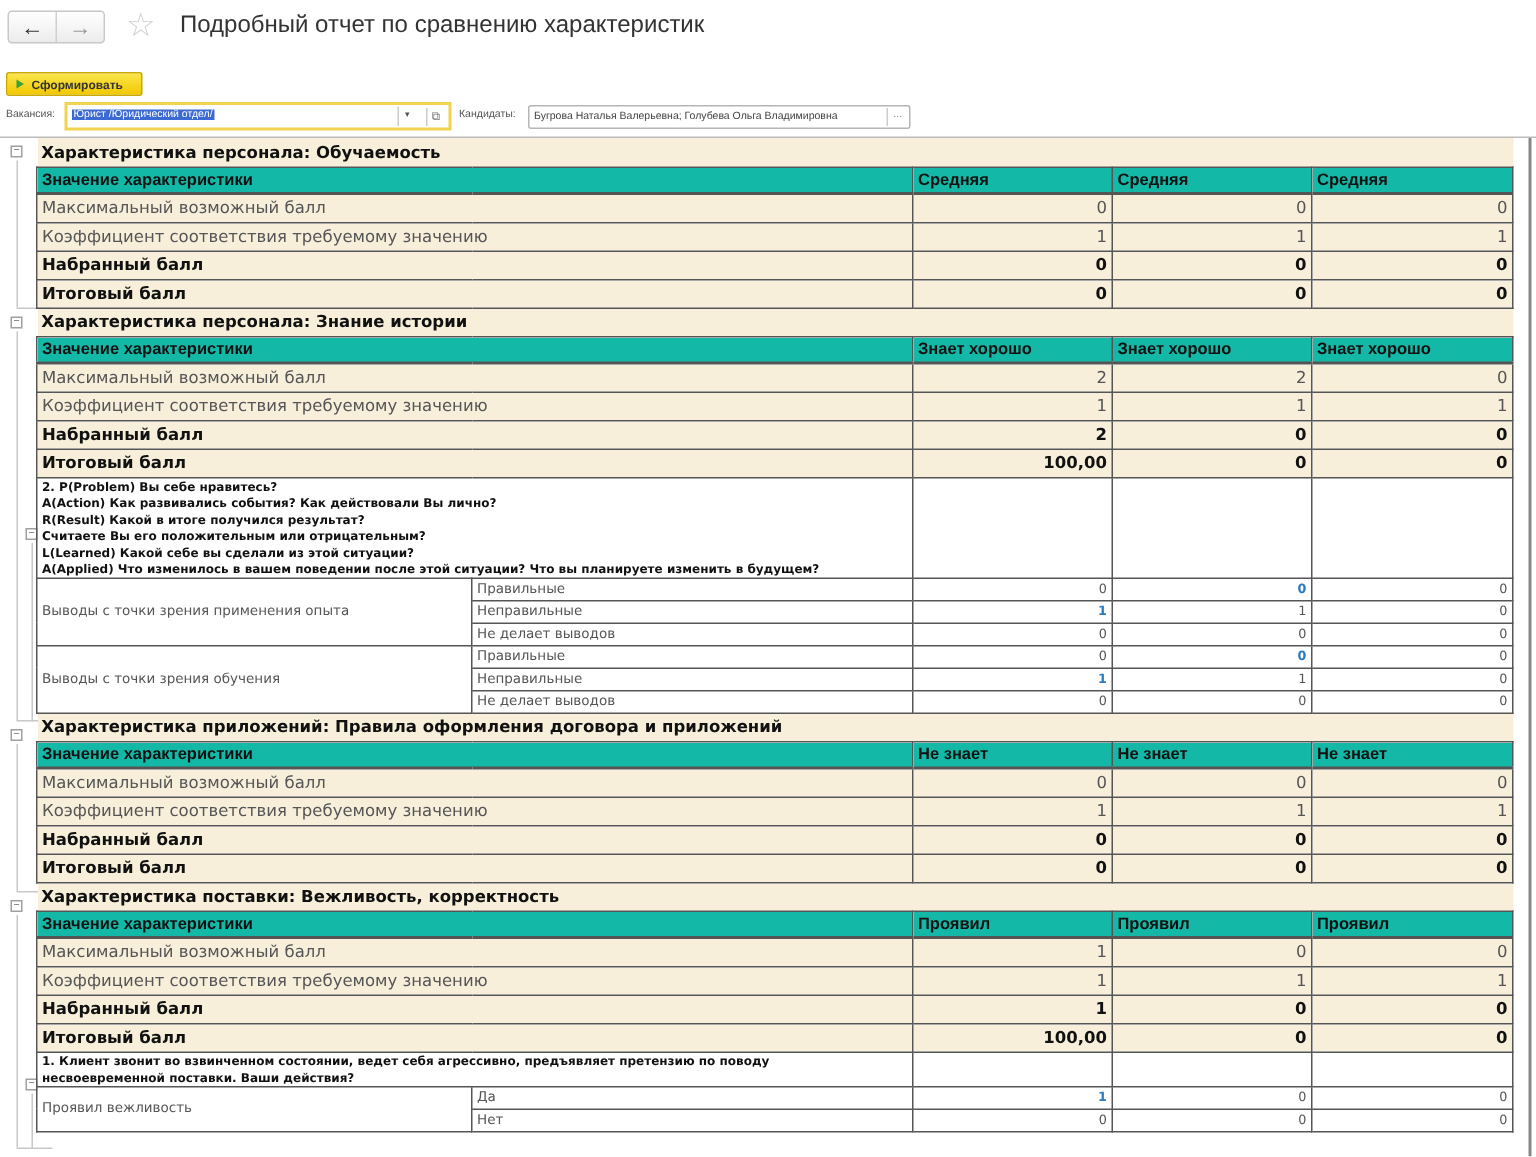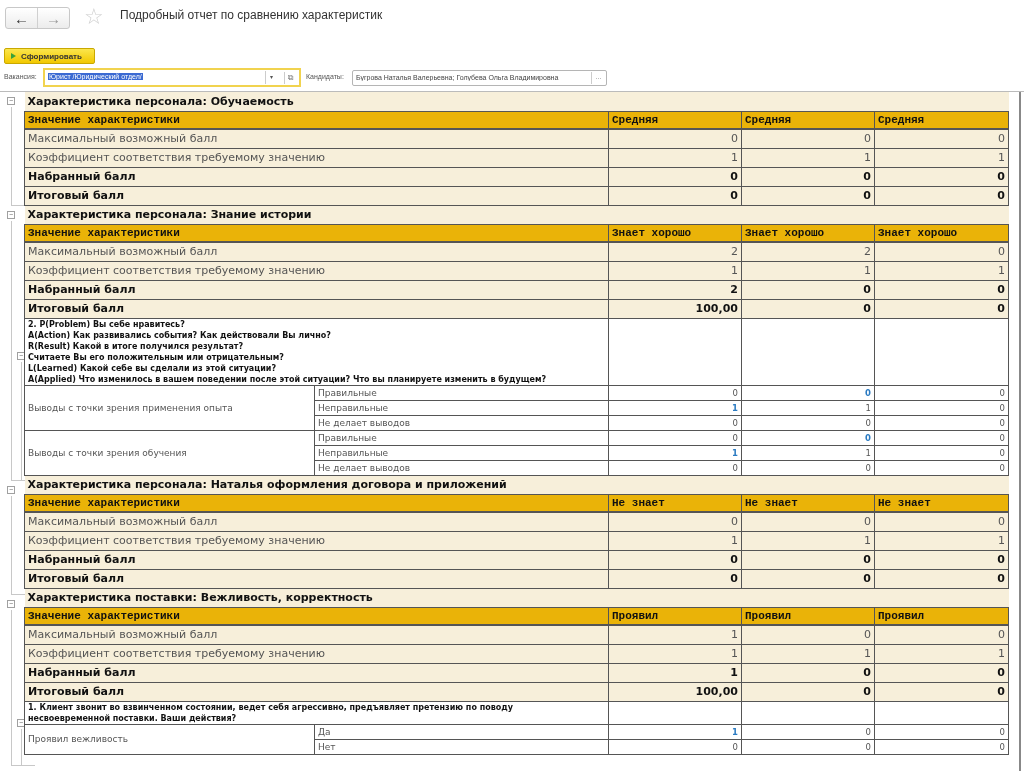--- a/index.html
+++ b/index.html
@@ -16,21 +16,21 @@
   .navgroup {
     position: absolute; left: 5px; top: 7px; width: 65px; height: 22px;
     border: 1px solid #c8c8c8; border-radius: 3px;
     background: linear-gradient(#ffffff, #ececec);
     display: flex;
   }
   .navbtn { flex: 1; display: flex; align-items: center; justify-content: center; font-size: 15px; color: #444; }
   .navbtn.back { border-right: 1px solid #d0d0d0; color: #333; font-weight: bold; }
   .navbtn.fwd { color: #999; }
   .star { position: absolute; left: 84px; top: 4px; font-size: 22px; color: #cfcfcf; }
-  .title { position: absolute; left: 120px; top: 8px; font-size: 12px; color: #333; }
+  .title { position: absolute; left: 120px; top: 8px; font-size: 16px; color: #333; }
 
   
   .form-btn {
     position: absolute; left: 4px; top: 48px; width: 91px; height: 16px;
     background: linear-gradient(#fbe64d, #f2c800);
     border: 1px solid #c9a800; border-radius: 2px;
     font-size: 8px; font-weight: bold; color: #333;
     display: flex; align-items: center; padding-left: 6px; gap: 5px;
   }
   .play-icon { width: 0; height: 0; border-left: 5px solid #3aa23a; border-top: 3px solid transparent; border-bottom: 3px solid transparent; }
@@ -58,21 +58,21 @@
   .tree-toggle {
     position: absolute; width: 8px; height: 8px; border: 1px solid #a0a0a0; background: #fff;
     font-size: 7px; line-height: 6px; text-align: center; color: #666;
   }
   .tree-line { position: absolute; border-left: 1px solid #c8c8c8; }
   .tree-hline { position: absolute; border-top: 1px solid #c8c8c8; }
 
   table.rep { position: absolute; left: 24px; border-collapse: collapse; table-layout: fixed; width: 984px; }
   table.rep td { padding: 0 3px; white-space: nowrap; overflow: hidden; }
   .sec-row td { background: #f7efda; height: 19px; font-weight: bold; font-size: 11px; color: #111; font-family: "DejaVu Sans", sans-serif; }
-  .hdr-row td { background: #eab308; height: 18px; font-weight: bold; font-size: 11px; color: #111; border: 1px solid #555; border-bottom-width: 2px; font-family: Liberation Mono, monospace; }
+  .hdr-row td { background: #14b8a6; height: 18px; font-weight: bold; font-size: 11px; color: #111; border: 1px solid #555; border-bottom-width: 2px; font-family: Liberation Sans, sans-serif; }
   .data-row td { background: #f7efda; height: 19px; font-size: 11px; color: #555; border: 1px solid #555; font-family: "DejaVu Sans", sans-serif; }
   .data-row td.num { text-align: right; }
   .bold-row td { font-weight: bold; color: #111; margin-left: 45px; }
   .q-row td { background: #fff; border: 1px solid #555; font-size: 8px; font-weight: bold; color: #111; line-height: 11px; padding: 2px 3px; font-family: "DejaVu Sans", sans-serif; vertical-align: top; }
   .sub-row td { background: #fff; height: 15px; font-size: 9px; color: #555; border: 1px solid #555; font-family: "DejaVu Sans", sans-serif; margin-left: 40px; }
   .sub-row td.num { text-align: right; font-size: 8.5px; }
   .hl { color: #2b7bc2; font-weight: bold; }
   .right-edge { position: absolute; left: 1019px; top: 0; width: 2px; height: 100%; background: #888; }
 </style>
 </head>
@@ -249,21 +249,21 @@
           <td class="num"><span class="">1</span></td>
           <td class="num"><span class="">0</span></td>
         </tr>
         <tr class="sub-row">
           <td>Не делает выводов</td>
           <td class="num"><span class="">0</span></td>
           <td class="num"><span class="">0</span></td>
           <td class="num"><span class="">0</span></td>
         </tr>
         <tr class="sec-row">
-          <td colspan="5">Характеристика персонала: Наталья оформления договора и приложений</td>
+          <td colspan="5">Характеристика приложений: Правила оформления договора и приложений</td>
         </tr>
         <tr class="hdr-row">
           <td colspan="2">Значение характеристики</td>
           <td>Не знает</td>
           <td>Не знает</td>
           <td>Не знает</td>
         </tr>
         <tr class="data-row">
           <td colspan="2">Максимальный возможный балл</td>
           <td class="num">0</td>

